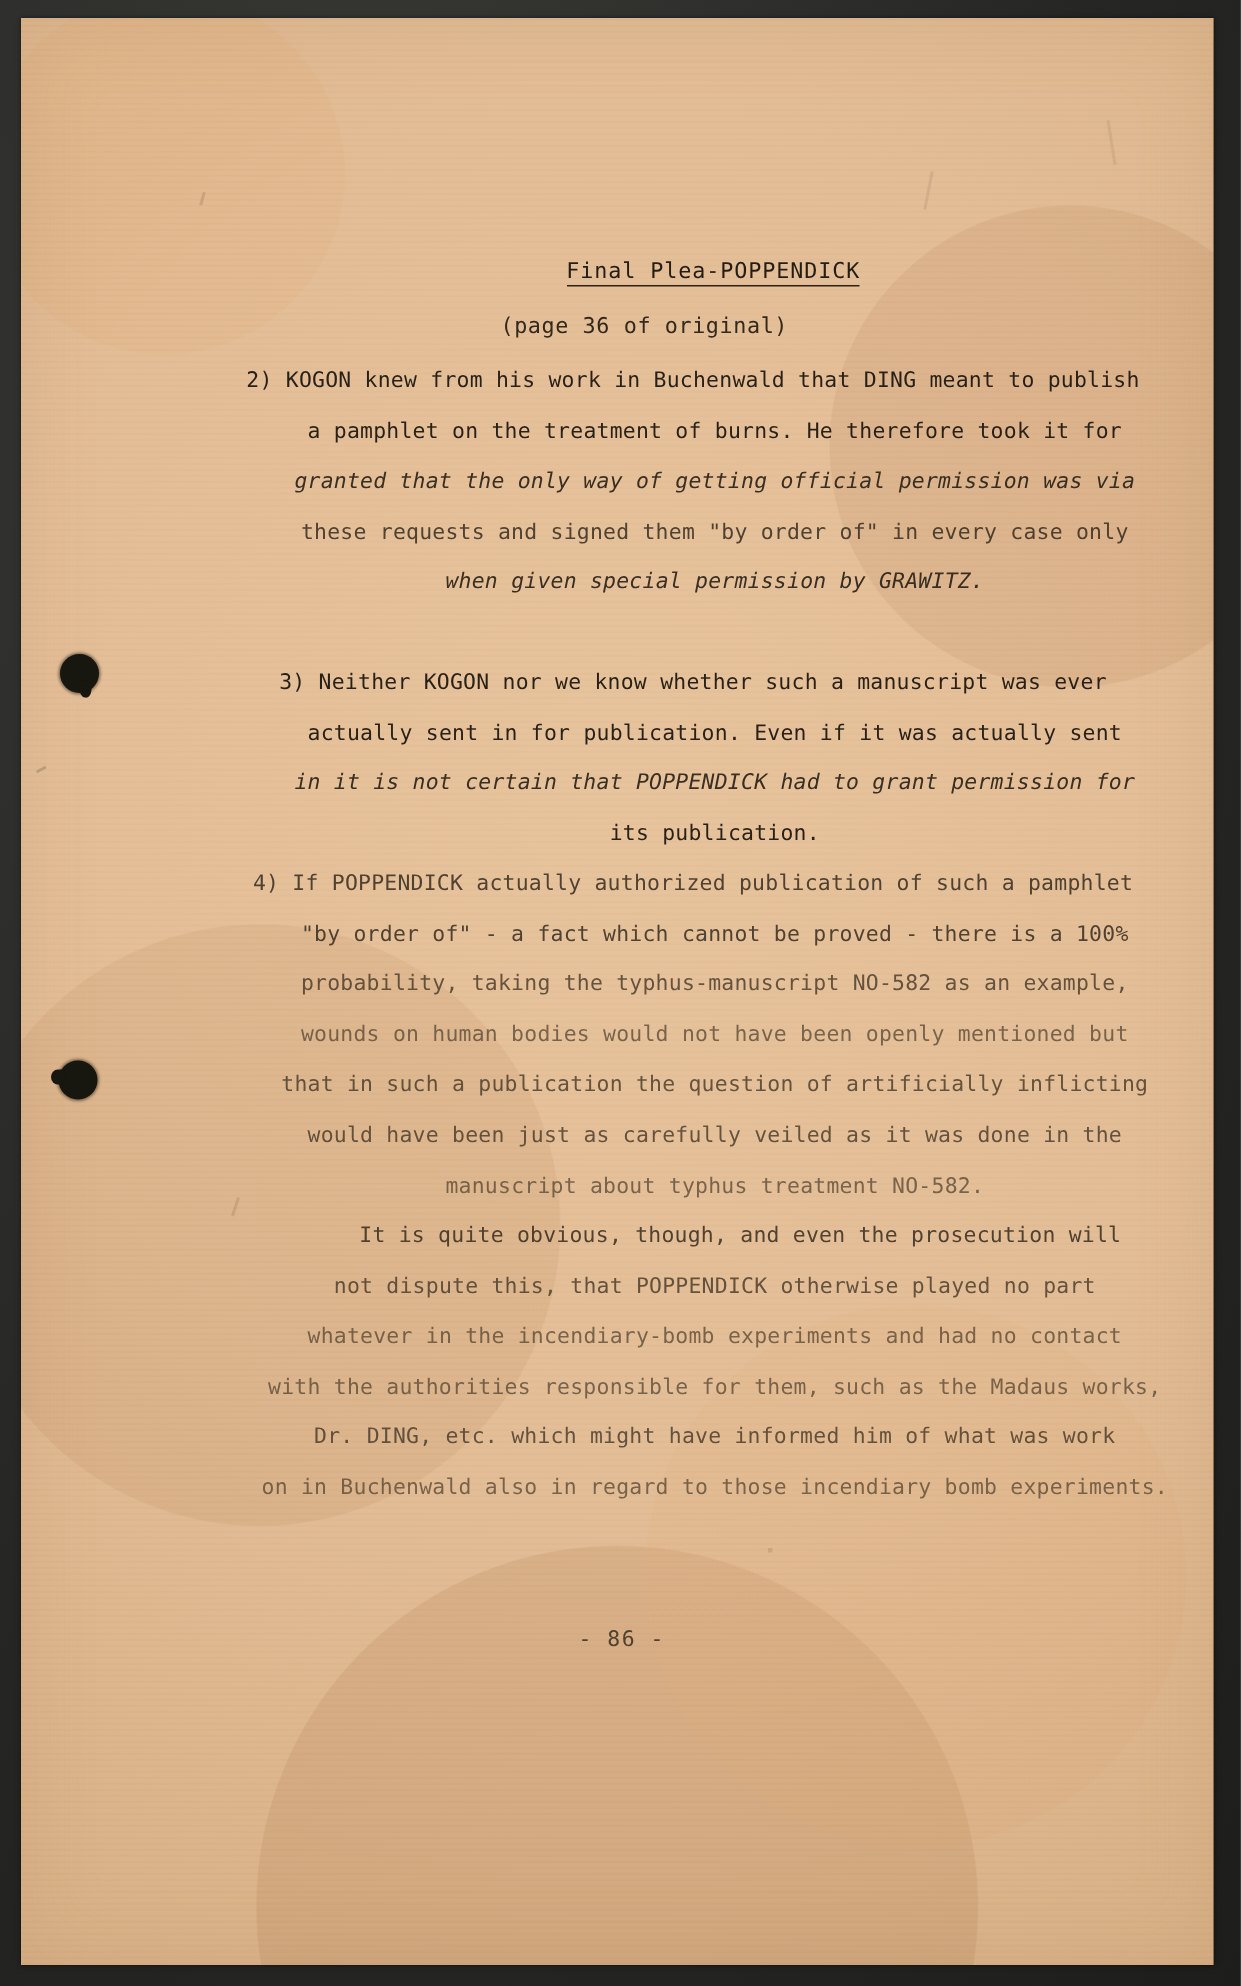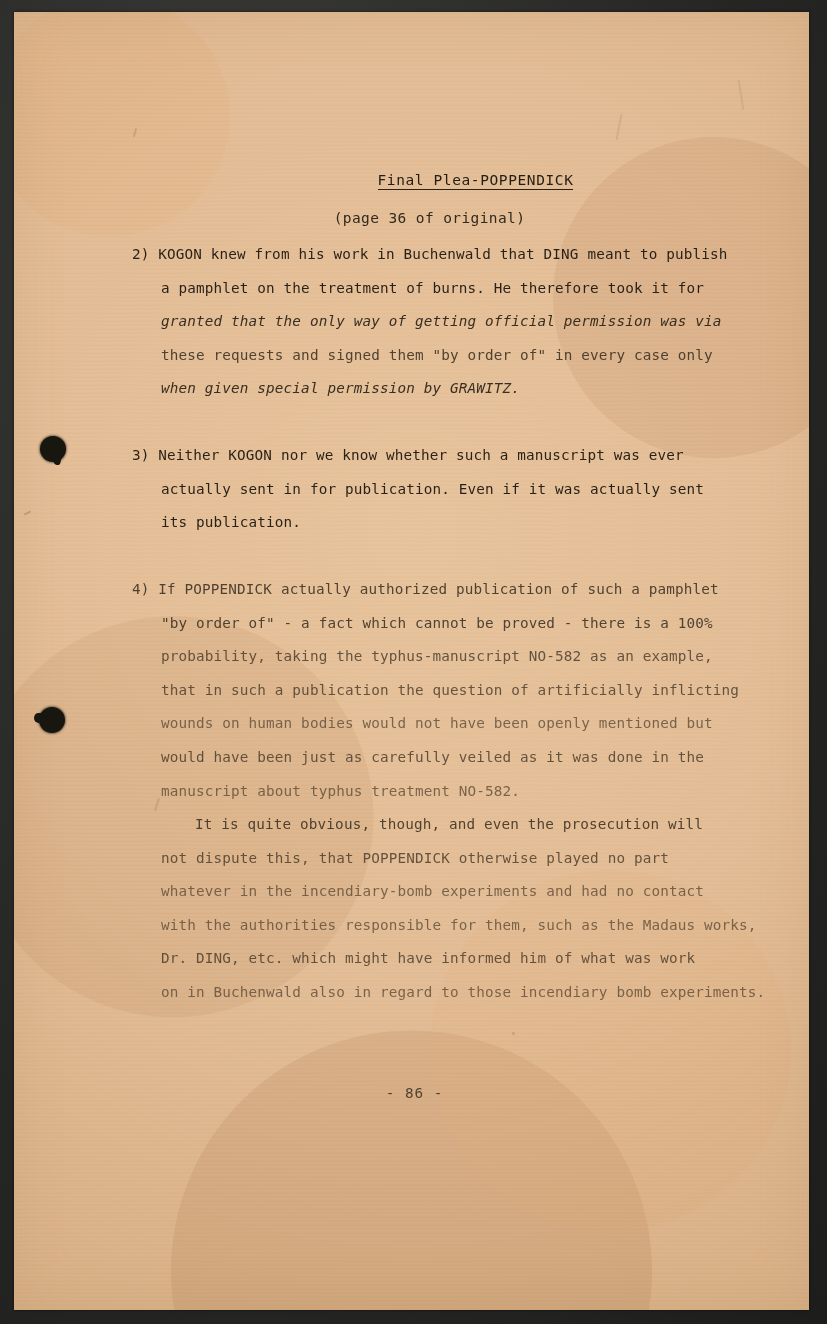--- a/index.html
+++ b/index.html
@@ -145,20 +145,21 @@
     position: absolute;
     left: 118px;
     width: 660px;
   }
   .ln {
     display: block;
     font-size: 14.3px;
     line-height: 33.6px;
     white-space: pre;
     letter-spacing: 0.15px;
+    text-align: center;
   }
   
   .ln.ind  { padding-left: 29px; }
   .ln.ind2 { padding-left: 63px; }
 
   
   .ink-1 { color: #231c13; opacity: 0.97; }
   .ink-2 { color: #2b2318; opacity: 0.92; font-style: italic; }
   .ink-3 { color: #342a1d; opacity: 0.84; }
   .ink-4 { color: #3d3122; opacity: 0.76; }
@@ -205,29 +206,30 @@
         <span class="ln ink-1">2) KOGON knew from his work in Buchenwald that DING meant to publish</span>
         <span class="ln ind ink-1">a pamphlet on the treatment of burns. He therefore took it for</span>
         <span class="ln ind ink-2">granted that the only way of getting official permission was via</span>
         <span class="ln ind ink-3">these requests and signed them "by order of" in every case only</span>
         <span class="ln ind ink-2">when given special permission by GRAWITZ.</span>
       </div>
 
       <div class="para" style="top:427px;">
         <span class="ln ink-1">3) Neither KOGON nor we know whether such a manuscript was ever</span>
         <span class="ln ind ink-1">actually sent in for publication. Even if it was actually sent</span>
+        <span class="ln ind ink-2">in it is not certain that POPPENDICK had to grant permission for</span>
         <span class="ln ind ink-1">its publication.</span>
       </div>
 
       <div class="para" style="top:561px;">
         <span class="ln ink-3">4) If POPPENDICK actually authorized publication of such a pamphlet</span>
         <span class="ln ind ink-3">"by order of" - a fact which cannot be proved - there is a 100%</span>
         <span class="ln ind ink-4">probability, taking the typhus-manuscript NO-582 as an example,</span>
+        <span class="ln ind ink-5">wounds on human bodies would not have been openly mentioned but</span>
         <span class="ln ind ink-4">that in such a publication the question of artificially inflicting</span>
-        <span class="ln ind ink-5">wounds on human bodies would not have been openly mentioned but</span>
         <span class="ln ind ink-4">would have been just as carefully veiled as it was done in the</span>
         <span class="ln ind ink-5">manuscript about typhus treatment NO-582.</span>
       </div>
 
       <div class="para" style="top:796px;">
         <span class="ln ind2 ink-3">It is quite obvious, though, and even the prosecution will</span>
         <span class="ln ind ink-4">not dispute this, that POPPENDICK otherwise played no part</span>
         <span class="ln ind ink-5">whatever in the incendiary-bomb experiments and had no contact</span>
         <span class="ln ind ink-5">with the authorities responsible for them, such as the Madaus works,</span>
         <span class="ln ind ink-4">Dr. DING, etc. which might have informed him of what was work</span>

